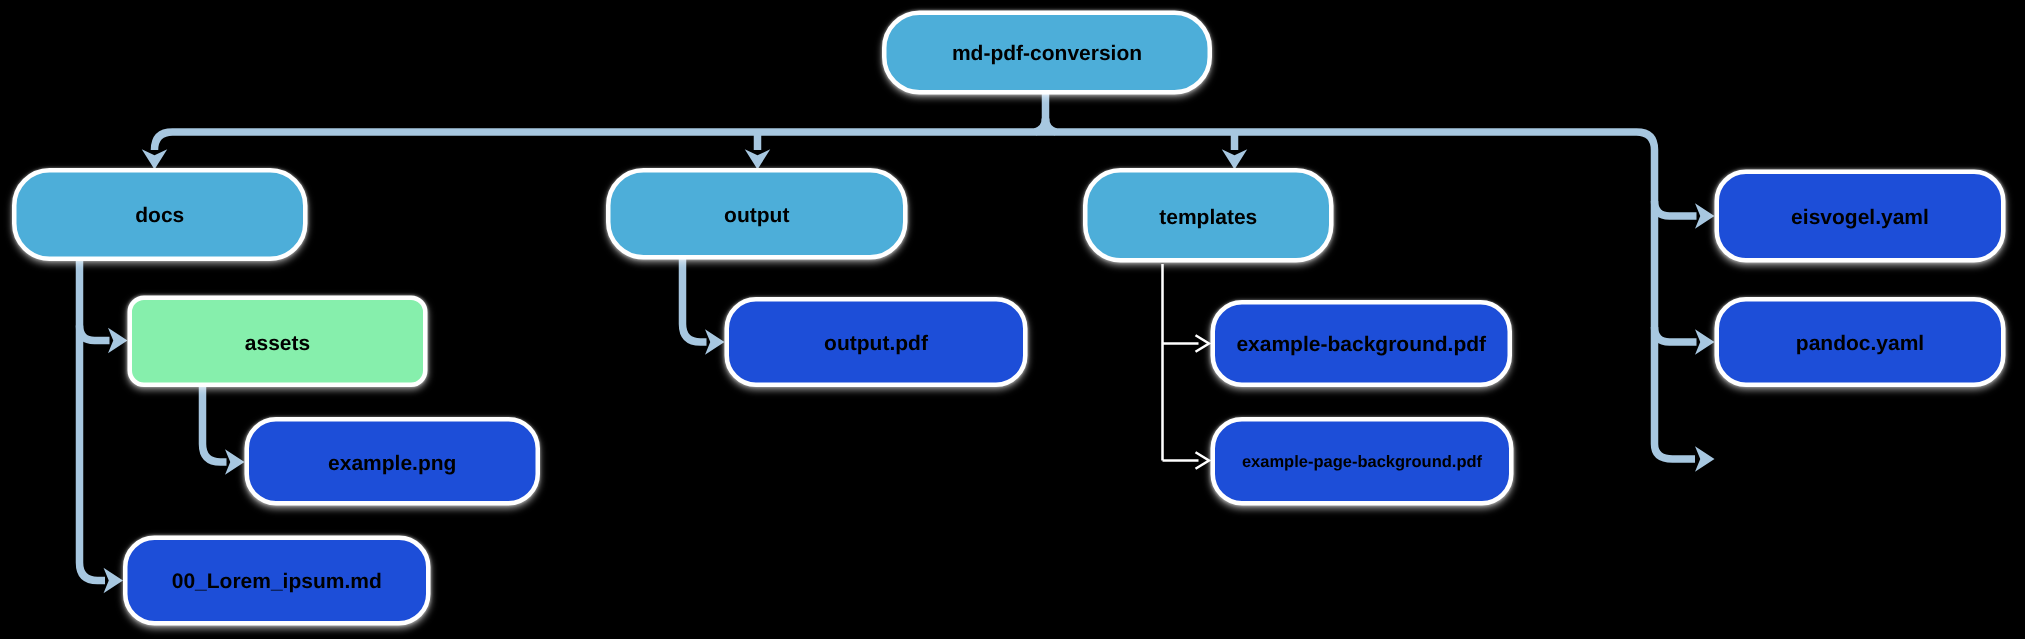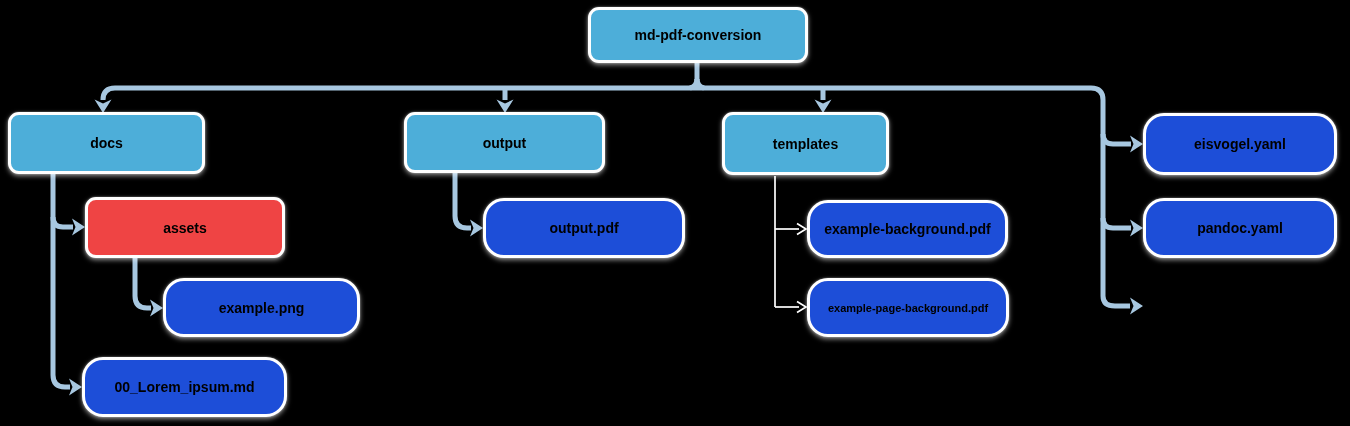--- a/index.html
+++ b/index.html
@@ -17,22 +17,22 @@
     box-sizing:border-box;
     border:3px solid #fff;
     border-radius:11px;
     color:#000;
     font-weight:bold;
     font-size:14px;
     text-align:center;
     white-space:nowrap;
     box-shadow:0 2px 5px rgba(255,255,255,0.55), 0 0 2px rgba(255,255,255,0.4);
   }
-  .folder    { background:#4DAED9; }
-  .subfolder { background:#ef4444; }
+  .folder    { background:#4DAED9;border-radius:25px; }
+  .subfolder { background:#86efac; }
   .file      { background:#1d4ed8;border-radius:21px; }
   .long      { font-size:11px; }
 </style>
 </head>
 <body>
 
 <div class="stage">
 
   <svg class="connectors" width="1350" height="426" viewBox="0 0 1350 426">
     <g stroke="#A7C7E0" stroke-width="5" fill="none" stroke-linejoin="round" stroke-linecap="butt">

